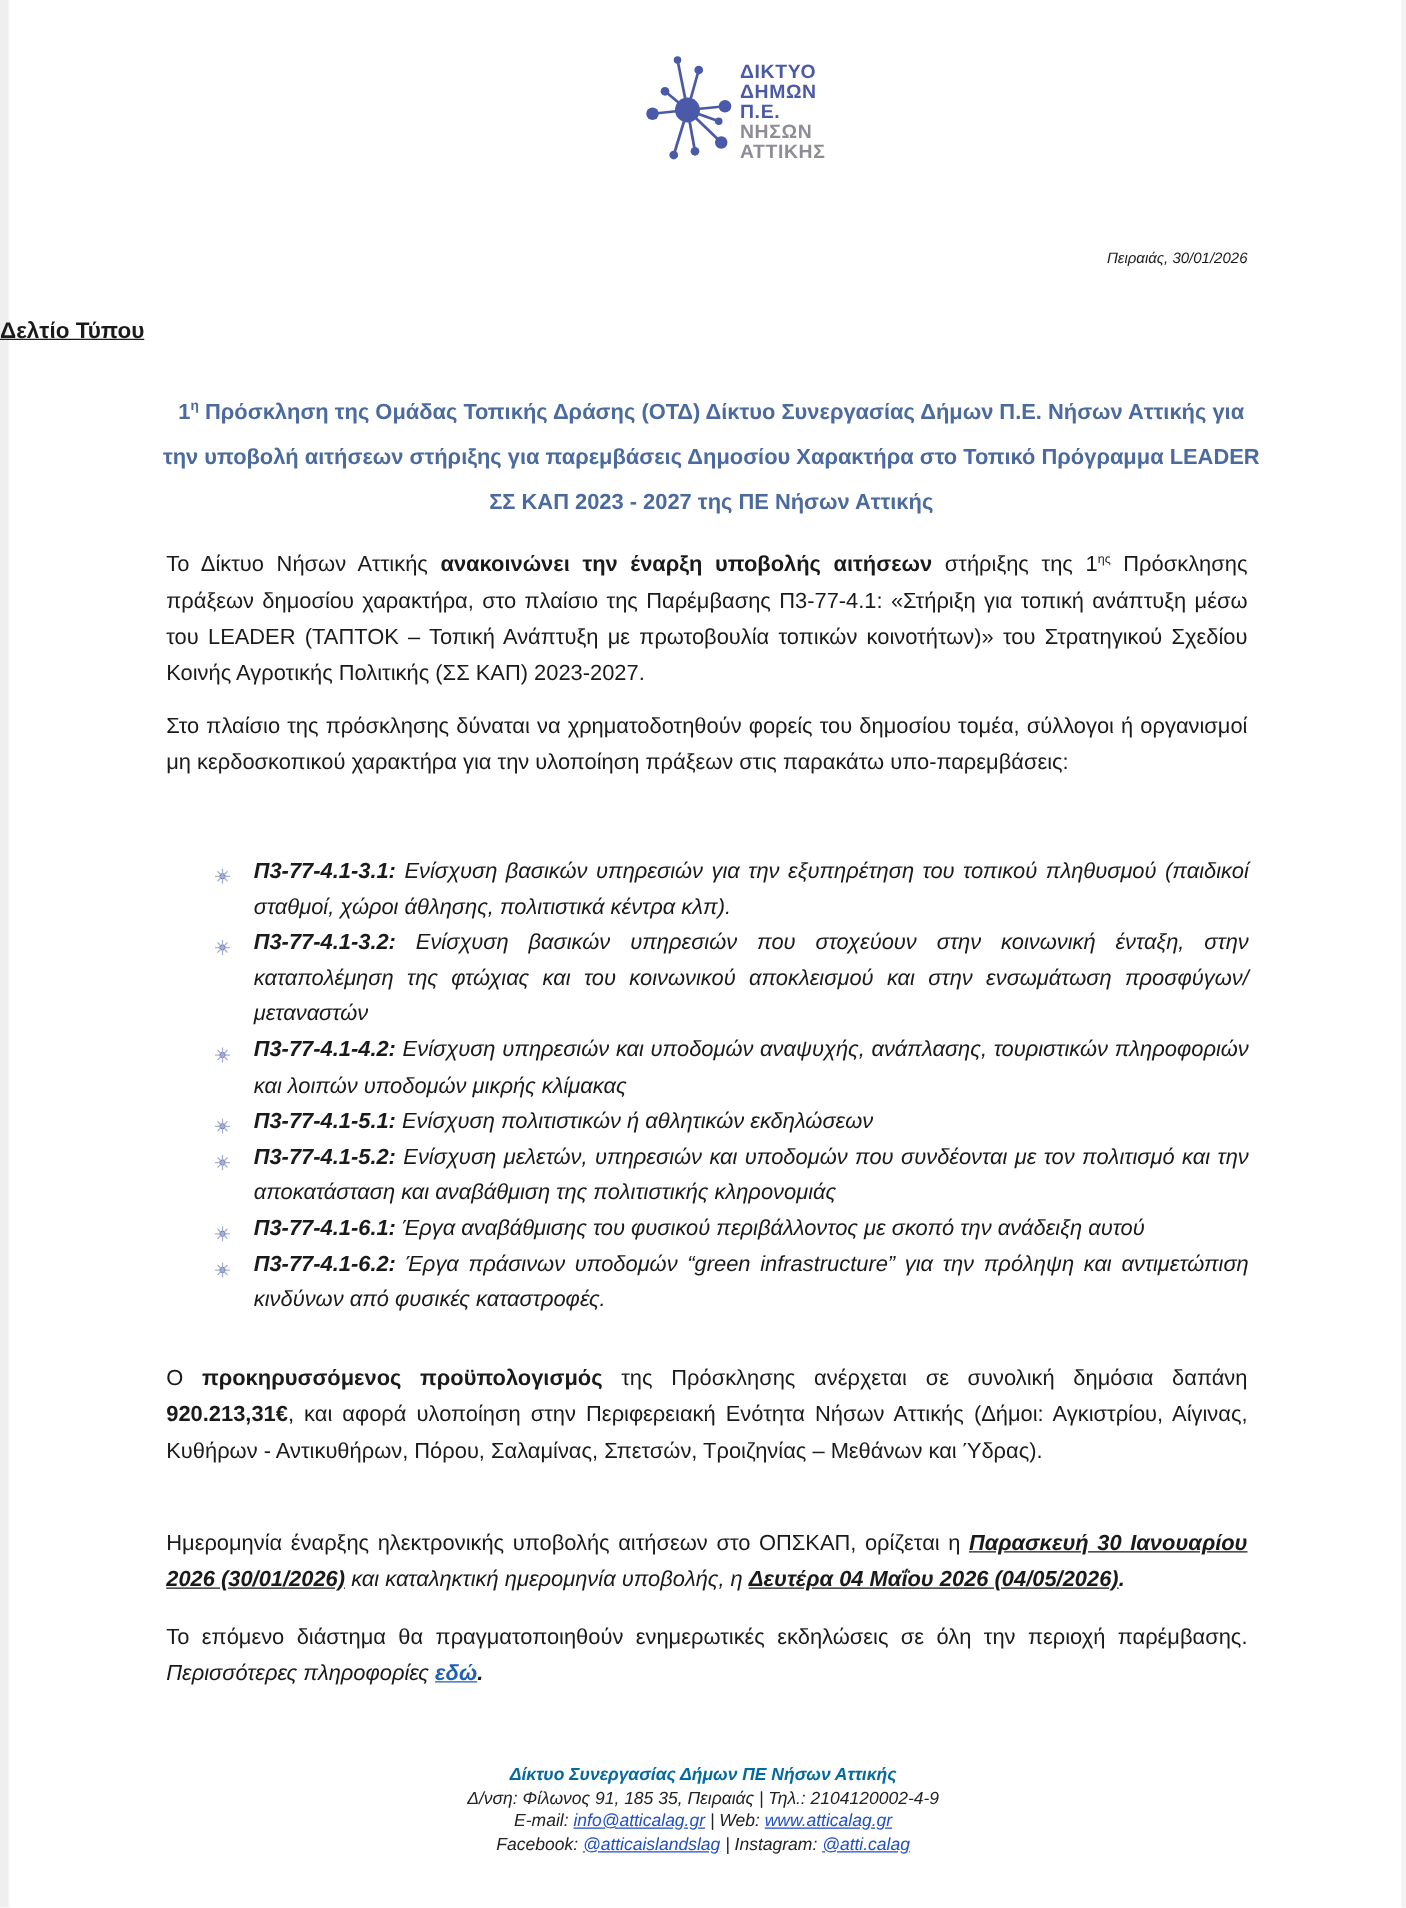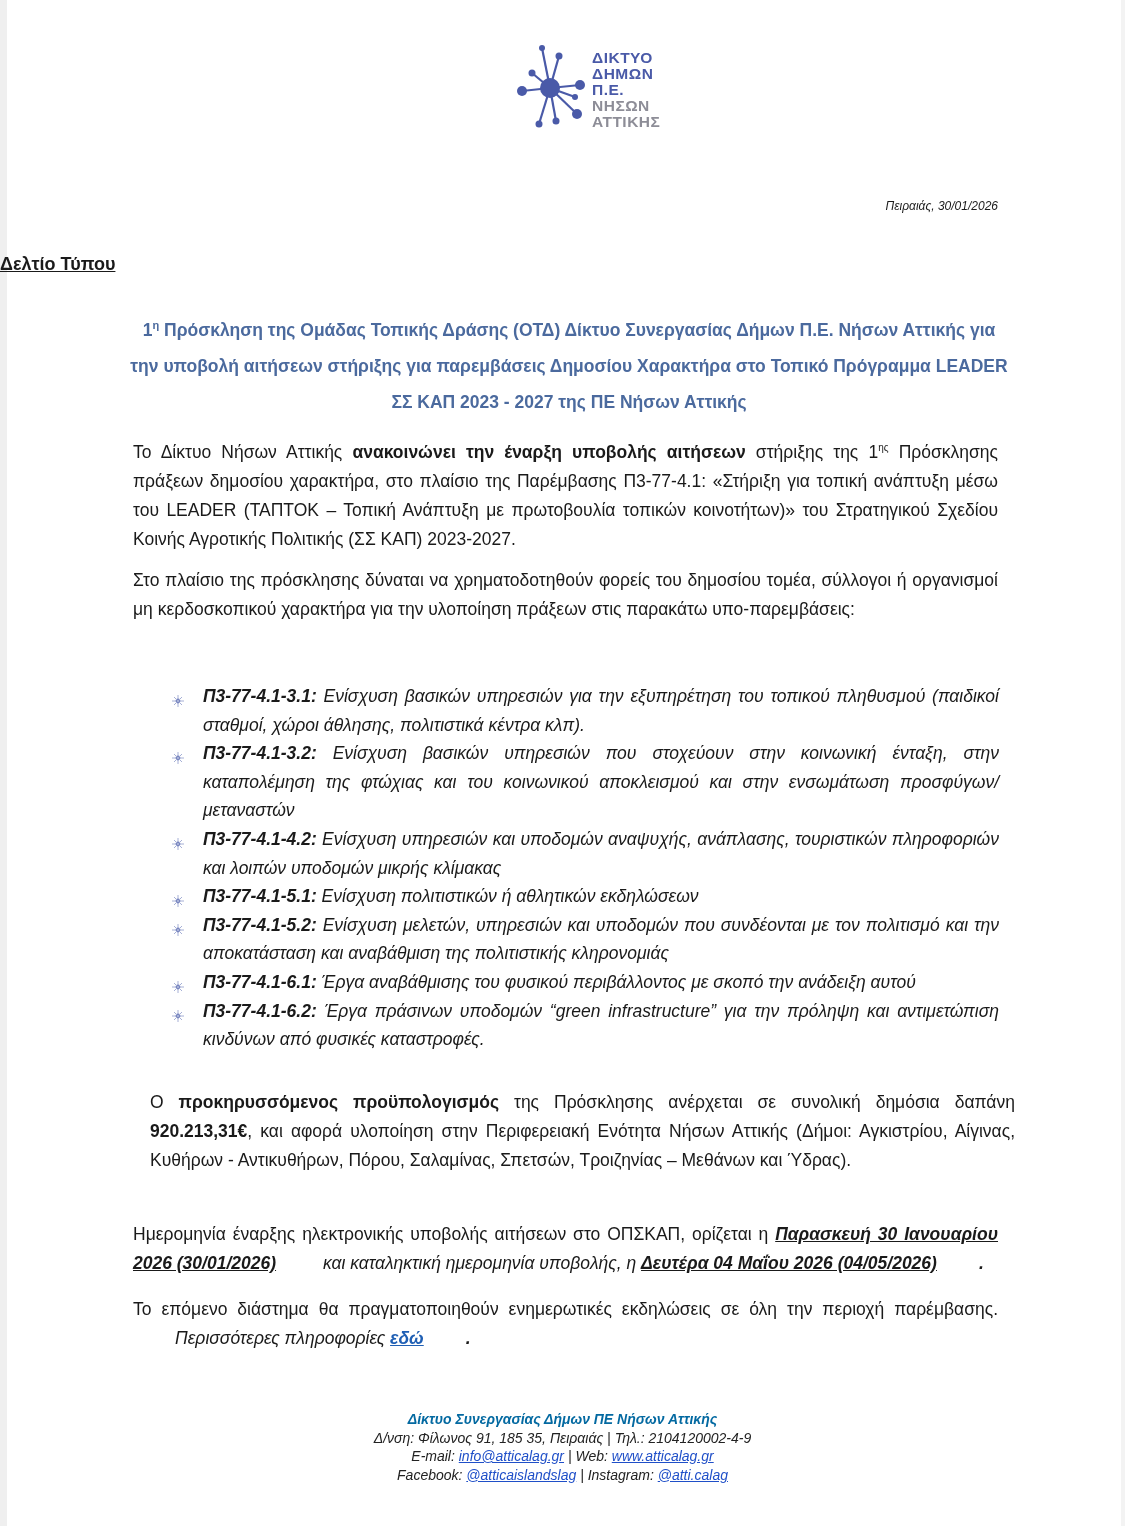--- a/index.html
+++ b/index.html
@@ -19,25 +19,25 @@
   .date { position: absolute; right: 127px; top: 199px; font-size: 12px; font-style: italic; }
   .doc-type { position: absolute; left: 0; width: 1125px; top: 254px; 
               font-size: 18px; font-weight: bold; text-decoration: underline; }
   .headline { position: absolute; left: 128px; width: 882px; top: 307px; text-align: center;
               font-size: 17.5px; font-weight: bold; color: #4b6a9e; line-height: 36px; }
   .headline sup { font-size: 11px; }
 
   .body { position: absolute; left: 133px; width: 865px; font-size: 17.5px; line-height: 29px; text-align: justify; }
   .p1 { top: 433px; }
   .p2 { top: 566px; }
-  .p3 { top: 1088px; margin-left: 17px; }
+  .p3 { top: 1088px; }
   .p4 { top: 1220px; }
   .p5 { top: 1295px; }
   .body b { font-weight: bold; }
-  .body i { font-style: italic; padding-left: 42px; }
+  .body i { font-style: italic; }
   .ul-b { font-weight: bold; font-style: italic; text-decoration: underline; }
   .link { color: #1f5fb4; text-decoration: underline; font-style: italic; font-weight: bold; }
 
   .list { position: absolute; left: 170px; width: 828px; top: 681px; margin: 1px; padding: 0; list-style: none; }
   .list li { position: relative; padding-left: 32px; font-size: 17.5px; line-height: 28.6px;
              font-style: italic; text-align: justify; }
   .bullet { position: absolute; left: 0; top: 6px; width: 14px; height: 14px; }
   .code { font-weight: bold; }
 
   .footer { position: absolute; left: 0; width: 1125px; top: 1410px; text-align: center;

